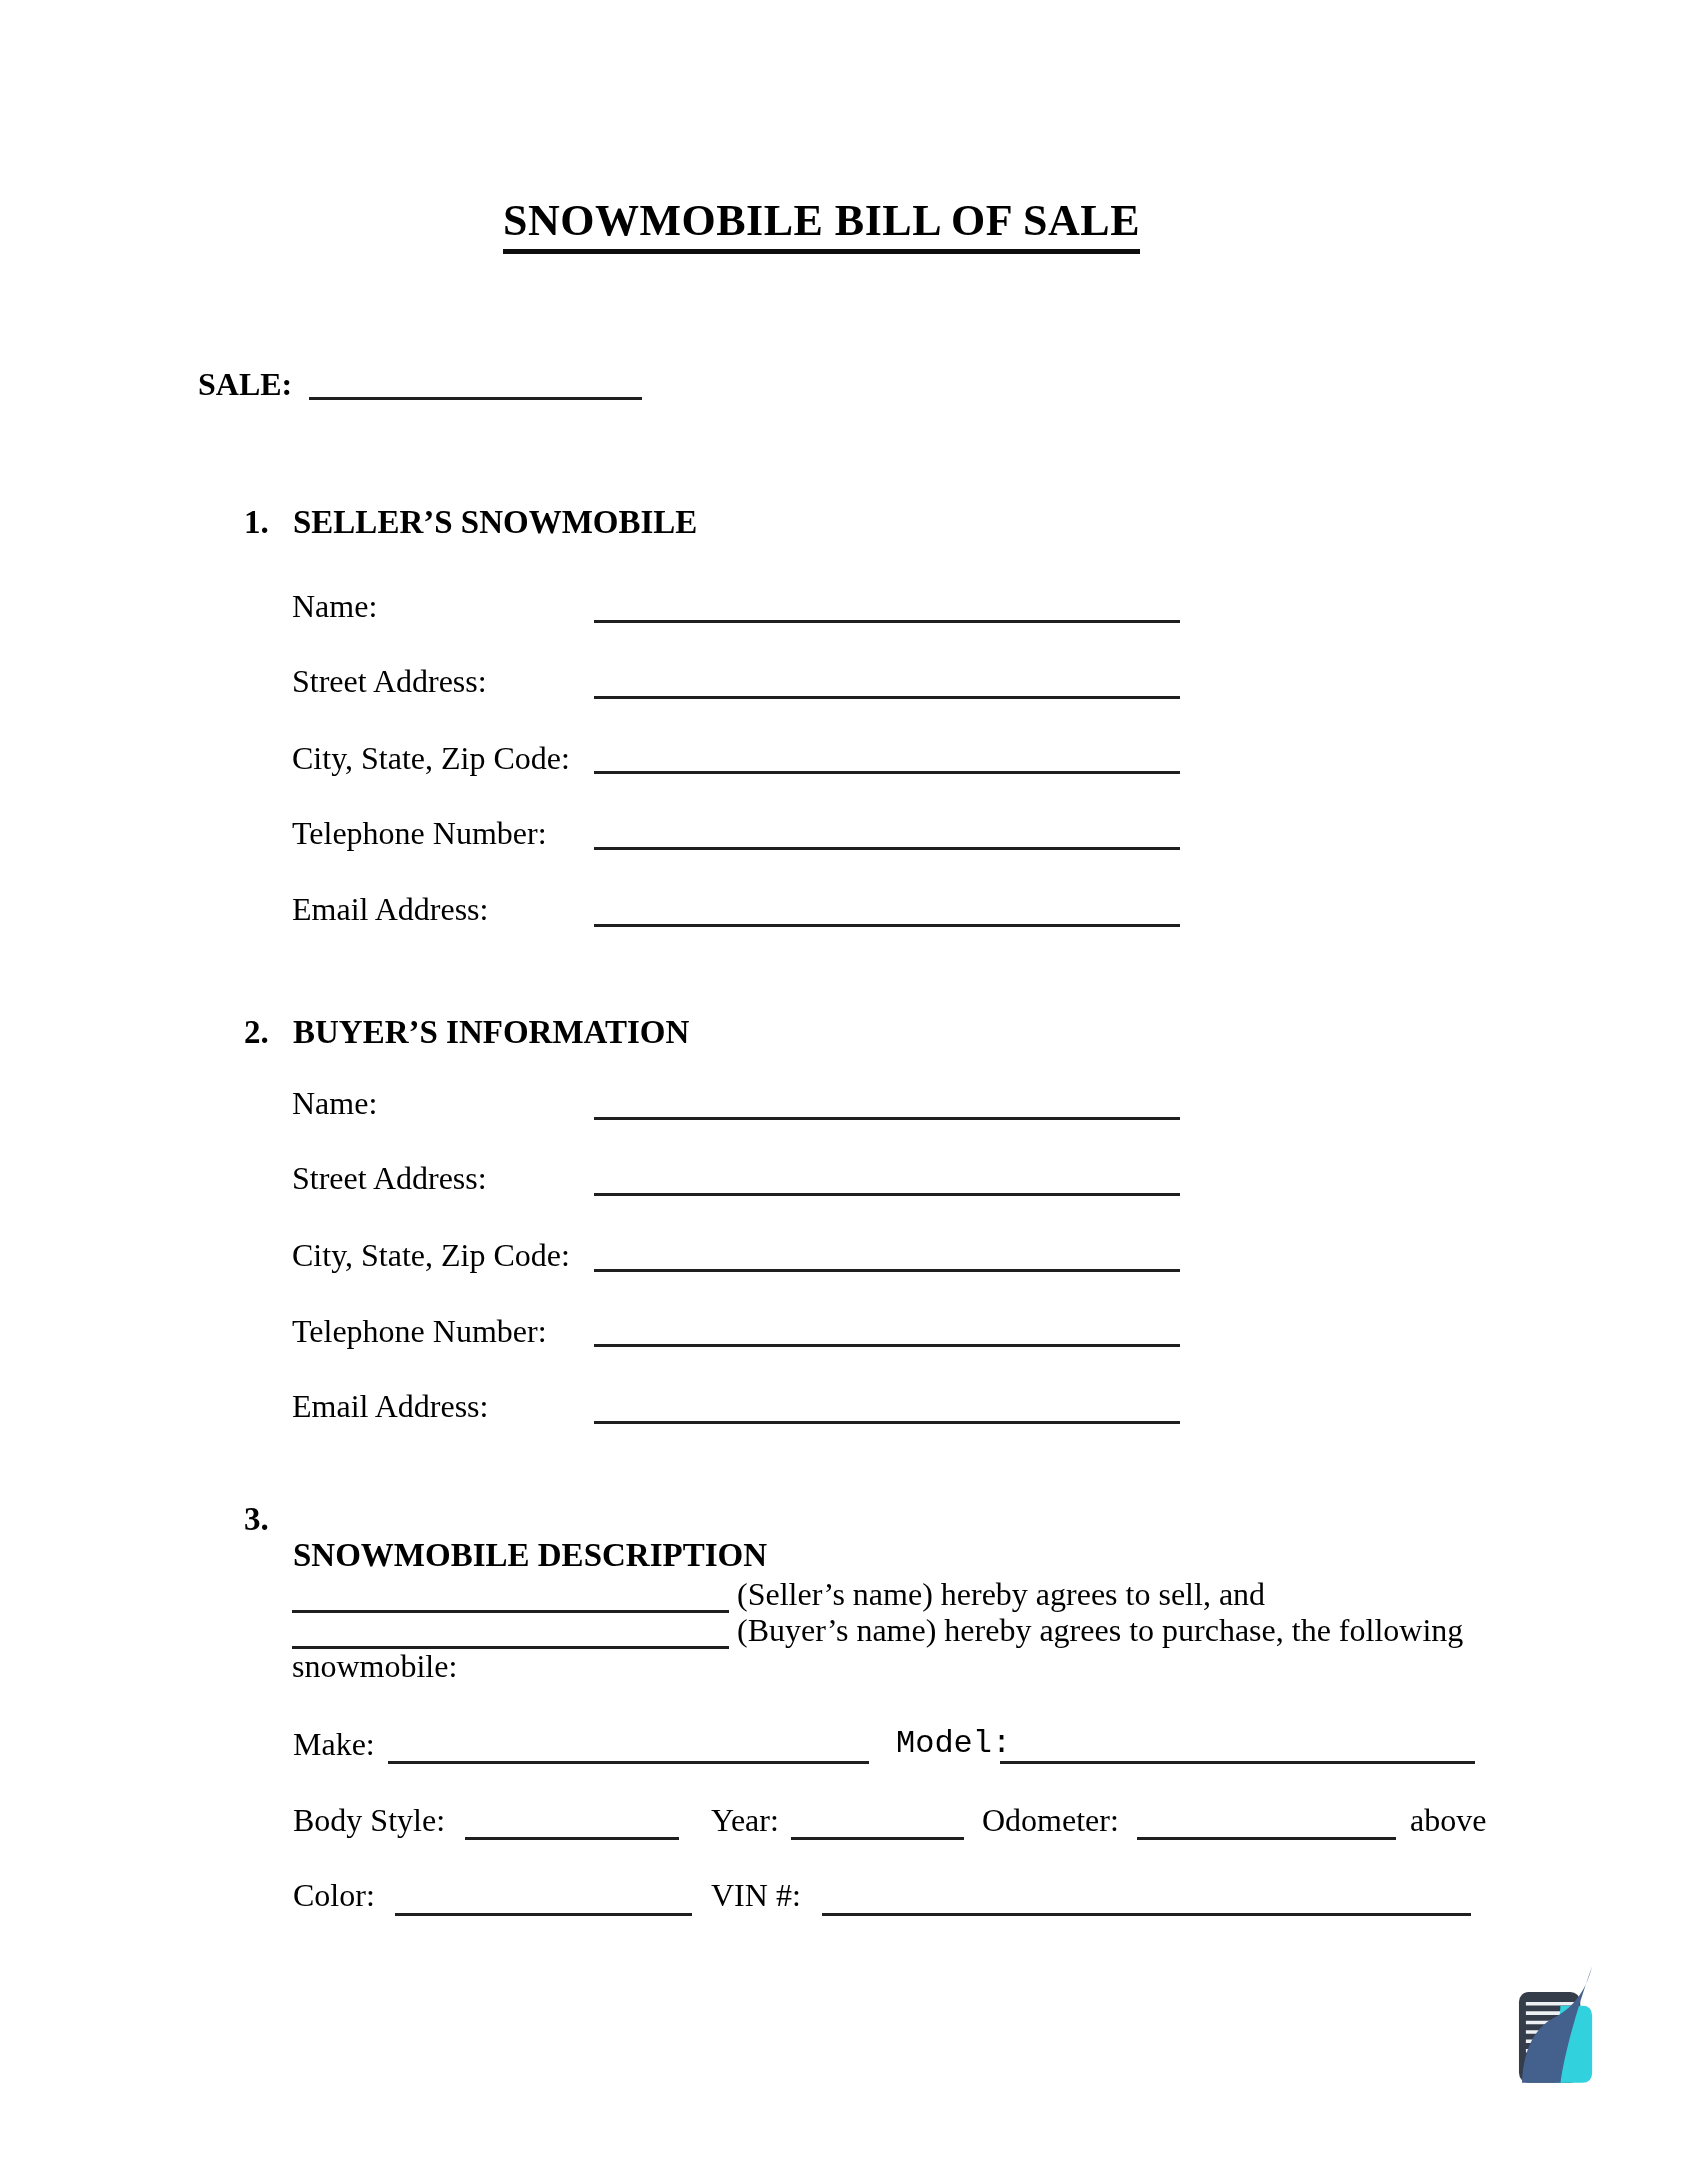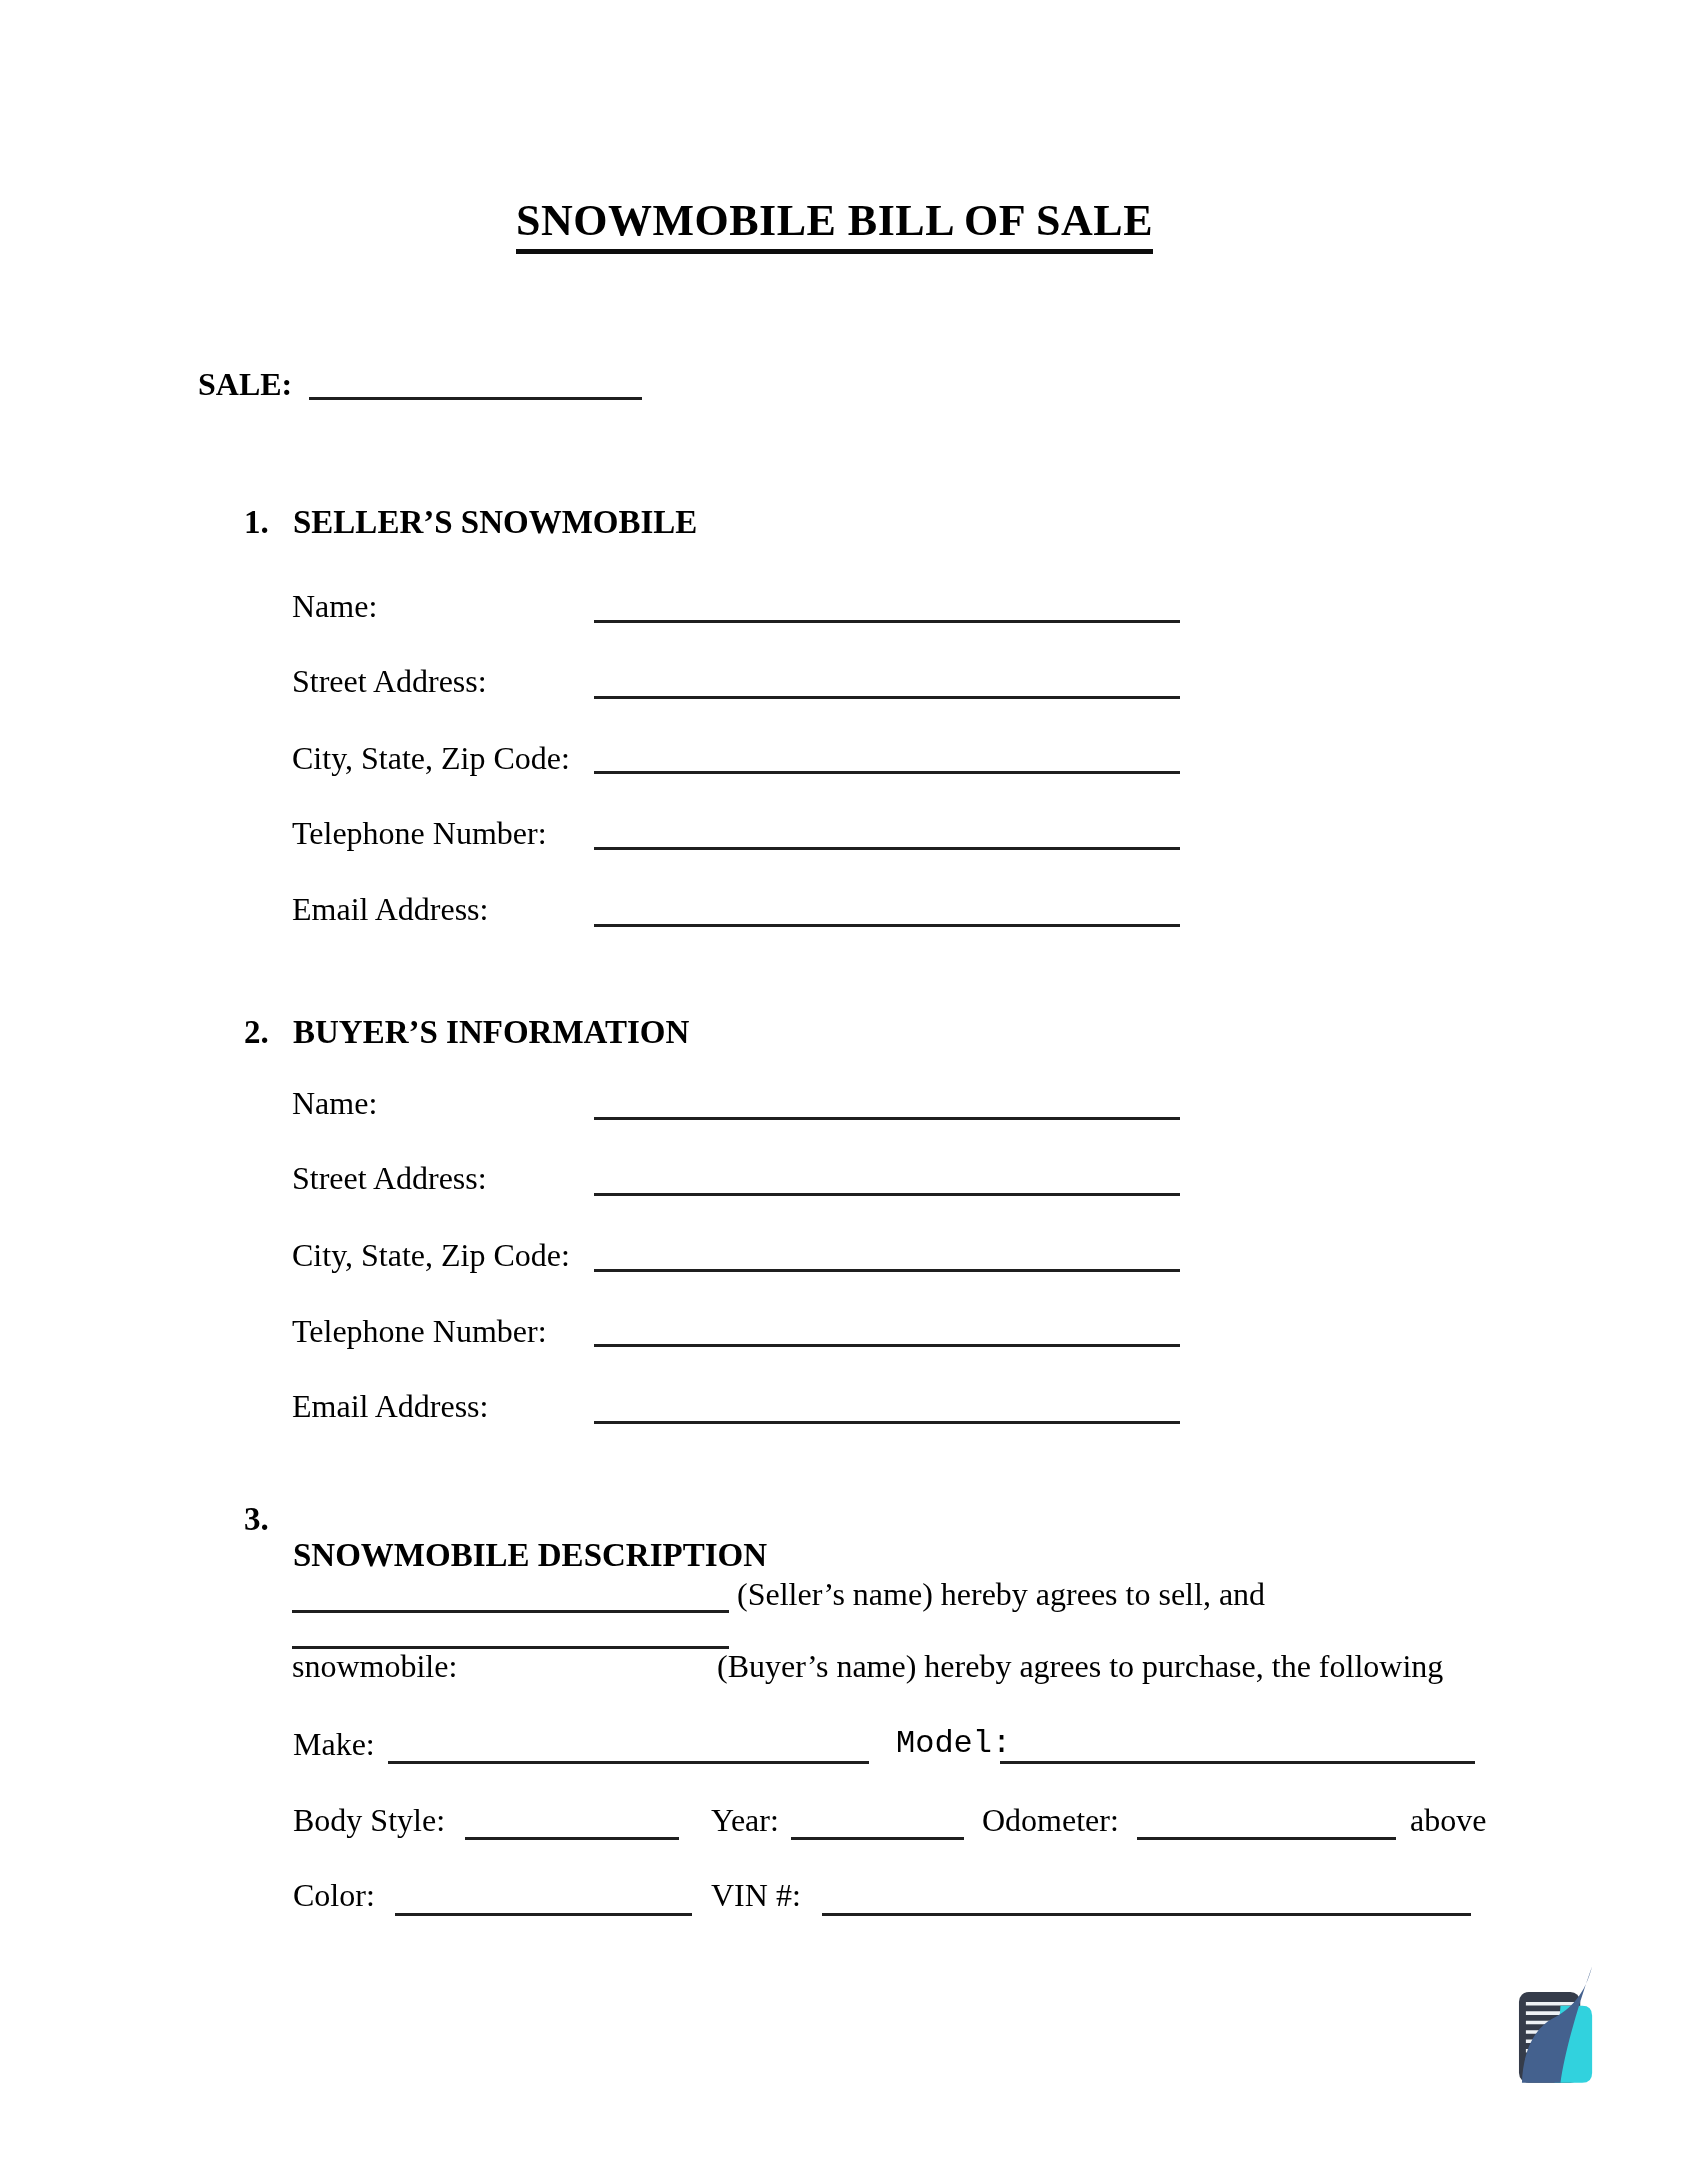--- a/index.html
+++ b/index.html
@@ -24,21 +24,20 @@
   .doc-title .underlined {
     display:inline-block;
     border-bottom:5px solid #0d0d0d;
     padding-bottom:3px;
   }
   .title-wrap {
     position:absolute;
     left:0; top:197;
     width:1643px;
     text-align:center;
-    margin-left:13px;
   }
   .fill-line {
     position:absolute;
     height:0;
     border-top:3px solid #1f1f1f;
   }
   .logo-wrap { position:absolute; left:1517px; top:1966px; width:83px; height:119px; }
 </style>
 </head>
 <body>
@@ -89,21 +88,21 @@
   <div class="abs fs-body" style="left:292px; top:1390px;">Email Address:</div>
   <div class="fill-line" style="left:594px; top:1421px; width:586px;"></div>
 
   <div class="abs b fs-head" style="left:244px; top:1503px;">3.</div>
   <div class="abs b fs-head" style="left:293px; top:1539px;">SNOWMOBILE DESCRIPTION</div>
 
   <div class="fill-line" style="left:292px; top:1610px; width:437px;"></div>
   <div class="abs fs-body" style="left:737px; top:1578px;">(Seller’s name) hereby agrees to sell, and</div>
 
   <div class="fill-line" style="left:292px; top:1646px; width:437px;"></div>
-  <div class="abs fs-body" style="left:717px; top:1614px;margin-top:36px;">(Buyer’s name) hereby agrees to purchase, the following</div>
+  <div class="abs fs-body" style="left:737px; top:1614px;">(Buyer’s name) hereby agrees to purchase, the following</div>
 
   <div class="abs fs-body" style="left:292px; top:1650px;">snowmobile:</div>
 
   <div class="abs fs-body" style="left:293px; top:1728px;">Make:</div>
   <div class="fill-line" style="left:388px; top:1761px; width:481px;"></div>
   <div class="abs fs-body" style="left:896px; top:1728px;font-family:Liberation Mono, monospace;">Model:</div>
   <div class="fill-line" style="left:1000px; top:1761px; width:475px;"></div>
 
   <div class="abs fs-body" style="left:293px; top:1804px;">Body Style:</div>
   <div class="fill-line" style="left:465px; top:1837px; width:214px;"></div>

